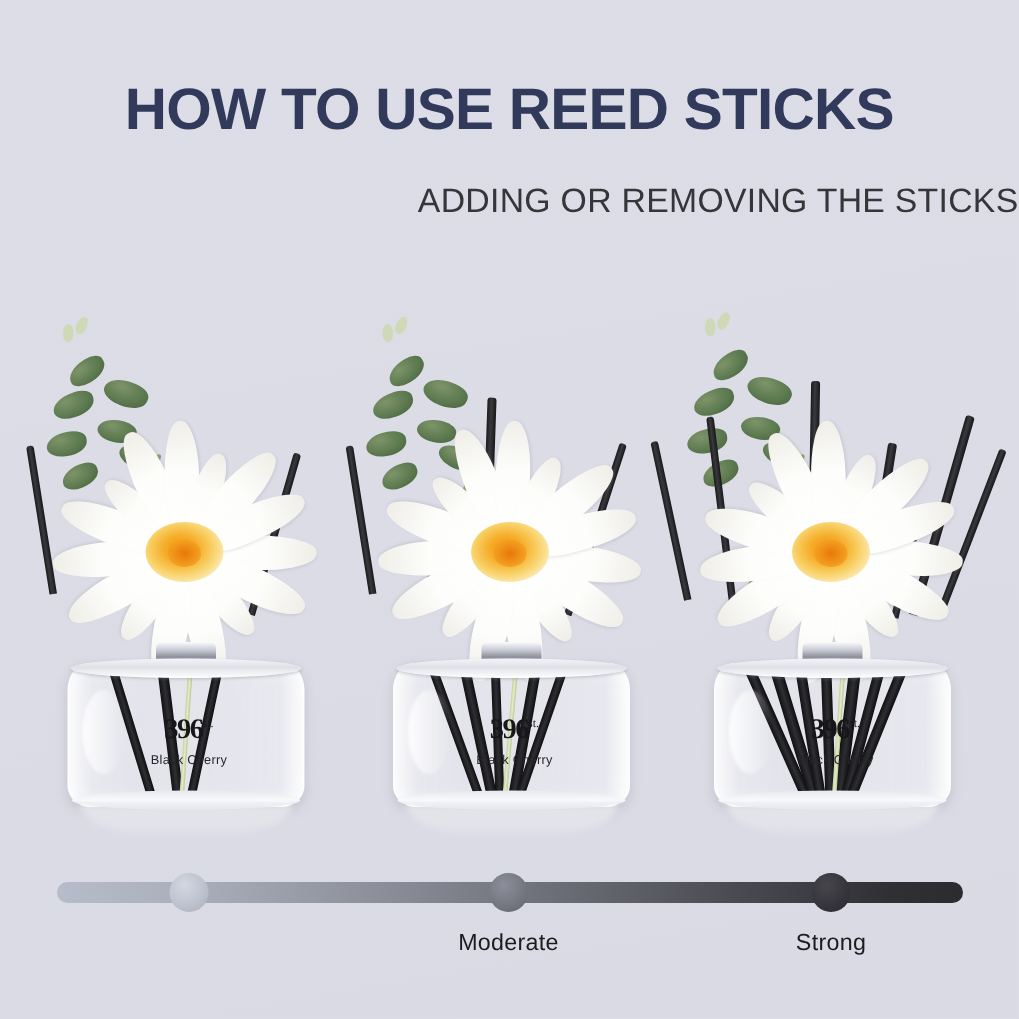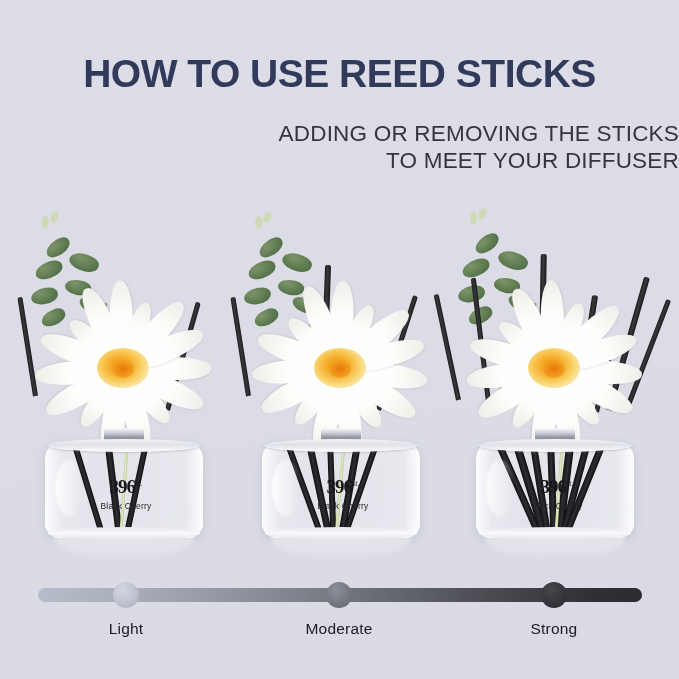--- a/index.html
+++ b/index.html
@@ -305,21 +305,20 @@
 </style>
 </head>
 <body>
 
 <div class="poster">
 
   <div class="headline">HOW TO USE REED STICKS</div>
 
   <div class="subhead">
     <span class="l1">ADDING OR REMOVING THE STICKS</span>
-    <span class="l2">TO MEET YOUR DIFFUSER</span>
   </div>
 
   <div class="scene">
 
     <div class="diffuser d1">
 
       <div class="sprig-stem" style="left:52px; bottom:168px; width:3px; height:96px; transform:rotate(22deg);"></div>
       <div class="bud" style="left:25px; top:6px;"></div>
       <div class="bud" style="left:34px; top:1px; transform:rotate(25deg);"></div>
       <div class="leaf" style="left:28px; top:30px; width:26px; height:15px; transform:rotate(-32deg);"></div>
@@ -497,18 +496,17 @@
   </div>
 
   <div class="slider-wrap">
     <div class="track"></div>
     <div class="handle h1"></div>
     <div class="handle h2"></div>
     <div class="handle h3"></div>
   </div>
 
   <div class="tick-labels">
-    <div class="tick-label t1">Light</div>
     <div class="tick-label t3">Strong</div>
     <div class="tick-label t2">Moderate</div>
   </div>
 
 </div>
 
 </body></html>

